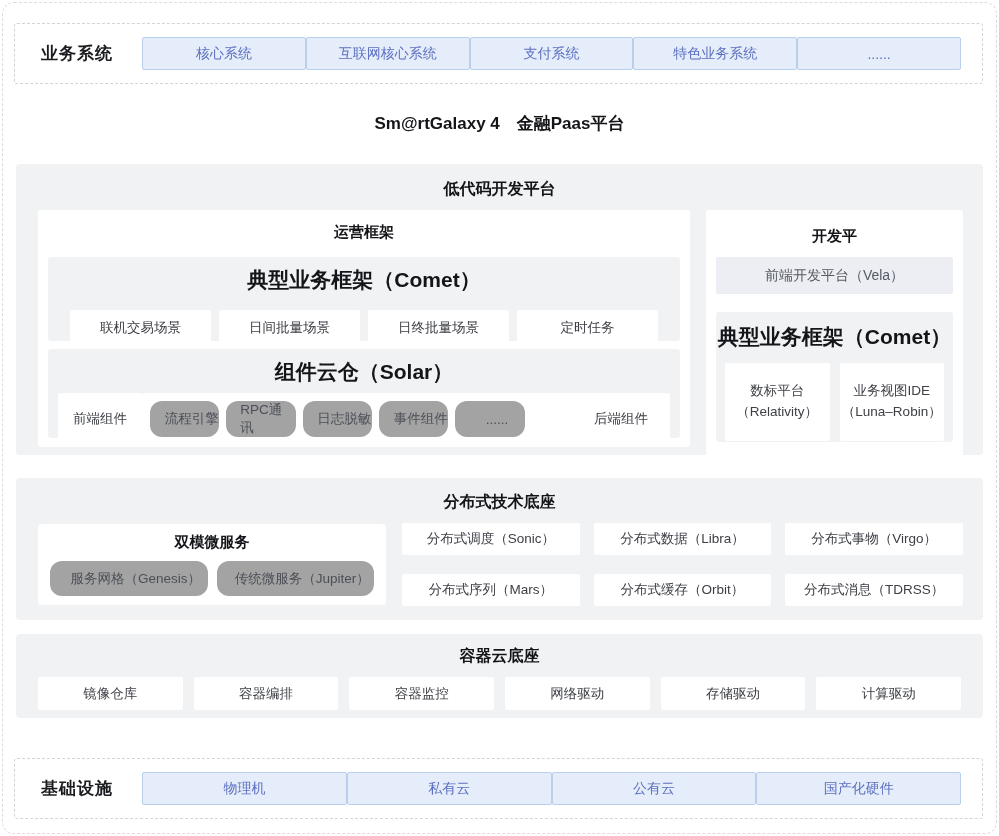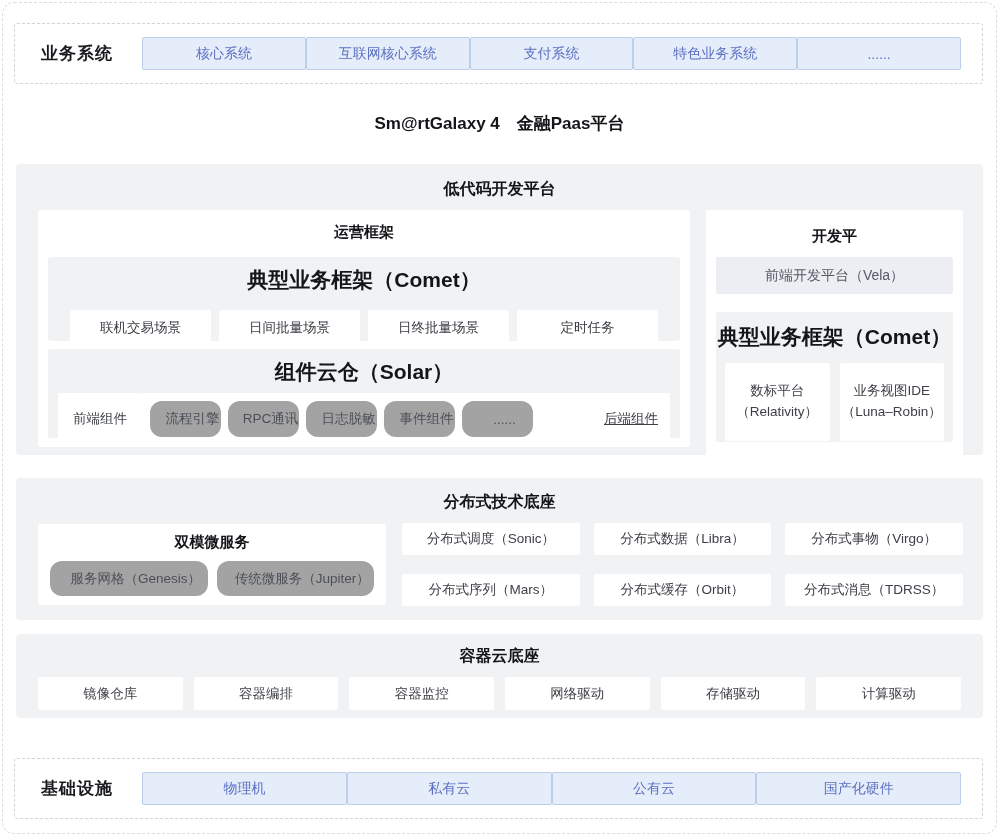--- a/index.html
+++ b/index.html
@@ -48,21 +48,21 @@
   .op-title{padding-top:13px;}
   .box-title{padding-top:9px;font-size:21px;font-weight:700;text-align:center;color:#141519;}
   .btn-row{display:flex;gap:8px;padding:0 22px;margin-top:16px;}
   .btn-row .white-btn{flex:1;height:35px;}
 
   .solar-row{display:flex;padding:0 10px;margin-top:7px;height:52px;}
   .solar-front{width:84px;flex:none;}
   .solar-strip{flex:1;background:#fff;border-radius:2px;display:flex;align-items:center;gap:7px;padding:0 8px;}
   .solar-strip .chip{height:36px;flex:1;max-width:76px;}
   .solar-spacer{flex:1;}
-  .solar-back{color:#3e4046;font-size:13.5px;margin-right:4px;flex:none;text-decoration:underline;}
+  .solar-back{color:#3e4046;font-size:13.5px;margin-right:14px;flex:none;}
 
   .vela-btn{margin:11px 10px 0 10px;height:37px;background:#eceef4;border-radius:2px;
     display:flex;align-items:center;justify-content:center;color:#565a63;font-size:14px;cursor:default;}
   .dev-btn-row{display:flex;gap:10px;padding:0 9px;margin-top:12px;}
   .dev-btn{flex:1;height:78px;flex-direction:column;line-height:1.55;font-size:13.5px;text-align:center;}
 
   
   .dual-row{display:flex;gap:9px;padding:0 12px;margin-top:9px;}
   .dual-row .chip{flex:1;height:35px;}
   .dist-grid{position:absolute;left:386px;top:45px;width:561px;

